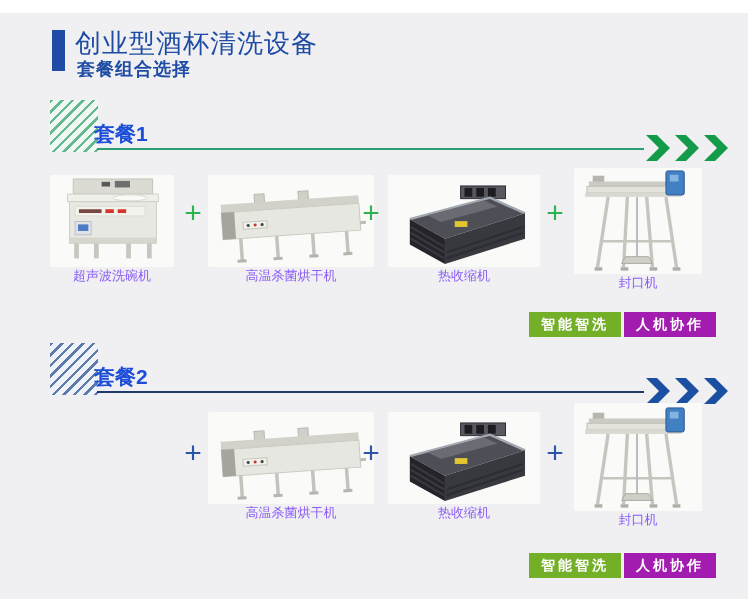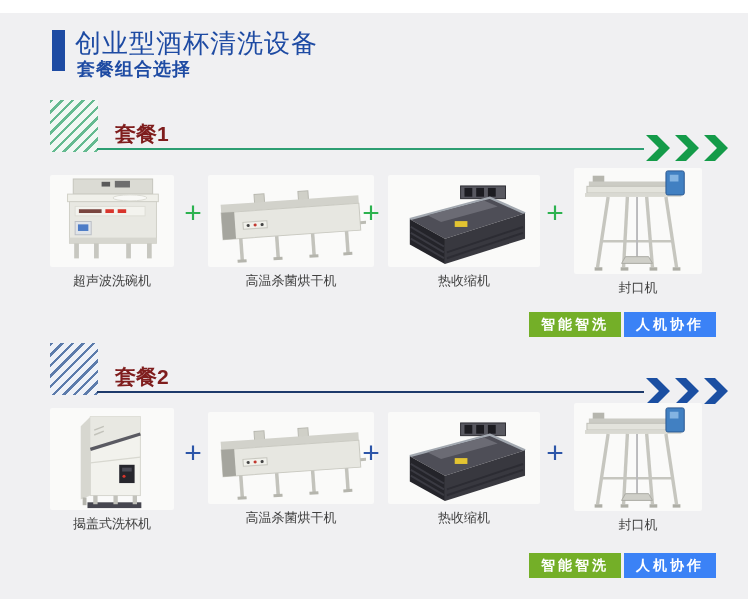--- a/index.html
+++ b/index.html
@@ -9,41 +9,41 @@
 
   
   .hdr-bar { position:absolute; left:52px; top:30px; width:13px; height:41px; background:#1e4ba3; }
   .hdr-title { position:absolute; left:75px; top:26px; font-size:26px; font-weight:normal; color:#1e4ba3; letter-spacing:1px; white-space:nowrap; }
   .hdr-sub { position:absolute; left:77px; top:57px; font-size:18px; font-weight:bold; color:#1e4ba3; letter-spacing:1px; white-space:nowrap; }
 
   
   .stripe-square { position:absolute; left:50px; width:48px; height:52px; }
   .sec-green .stripe-square, .stripe-square.green { background:repeating-linear-gradient(135deg,#64ba90 0 2.5px,#f1f8f4 2.5px 7.5px); }
   .stripe-square.blue { background:repeating-linear-gradient(135deg,#5c7bab 0 2.5px,#eef1f7 2.5px 7.5px); }
-  .pkg-name { position:absolute; left:115px; font-size:21px; font-weight:bold; color:#7f1d1d; white-space:nowrap; }
+  .pkg-name { position:absolute; left:94px; font-size:21px; font-weight:bold; color:#1d4ed8; white-space:nowrap; }
   .rule { position:absolute; left:97px; height:2px; }
   .rule.green { background:#2d9e72; width:547px; }
   .rule.blue  { background:#1d3a6b; width:547px; }
   .chev { position:absolute; left:646px; width:86px; height:26px; }
   .chev.green { color:#149b49; }
   .chev.blue  { color:#1b4fa2; }
 
   
   .m-block { position:absolute; text-align:center; }
   .photo { background:#fafaf9; border-radius:2px; display:flex; align-items:flex-end; justify-content:center; }
-  .m-label { margin-top:5px; font-size:13px; color:#404040; white-space:nowrap; }
+  .m-label { font-size:13px; color:#8b5cf6; white-space:nowrap; }
   .plus { position:absolute; width:30px; text-align:center; font-size:30px; font-weight:normal; line-height:30px; }
   .plus.green { color:#2cb24f; }
   .plus.blue  { color:#2c55a8; }
 
   
   .badges { position:absolute; left:529px; display:flex; gap:3px; }
   .badge { height:25px; line-height:25px; padding:0 12px; font-size:14px; font-weight:bold; color:#ffffff; letter-spacing:3px; white-space:nowrap; }
   .badge.green { background:#74af28; }
-  .badge.blue  { background:#3b82f6;padding-left:12px; }
+  .badge.blue  { background:#a21caf;padding-left:12px; }
 </style>
 </head>
 <body>
 
 <svg width="0" height="0" style="position:absolute" aria-hidden="true">
   <defs>
     <symbol id="m-ultra" viewBox="0 0 110 95">
       <rect x="14" y="2" width="84" height="16" fill="#dbdbd4" stroke="#c3c3bb"></rect>
       <rect x="44" y="5" width="9" height="5" fill="#5a5a5a"></rect>
       <rect x="58" y="4" width="16" height="7" fill="#6e6e6e"></rect>
@@ -203,28 +203,20 @@
     <div class="badge blue">人机协作</div>
   </div>
 
   <div class="stripe-square blue" style="top:343px"></div>
   <div class="pkg-name" style="top:363px">套餐2</div>
   <div class="rule blue" style="top:391px"></div>
   <svg class="chev blue" style="top:378px">
       <use href="#chevrons"></use>
     </svg>
 
-  <div class="m-block" style="left:50px; top:408px; width:124px">
-    <div class="photo" style="height:102px">
-      <svg width="82" height="101">
-          <use href="#m-hood"></use>
-        </svg>
-    </div>
-    <div class="m-label">揭盖式洗杯机</div>
-  </div>
   <div class="plus blue" style="left:178px; top:438px">+</div>
 
   <div class="m-block" style="left:208px; top:412px; width:166px">
     <div class="photo" style="height:92px">
       <svg width="150" height="85">
           <use href="#m-dryer"></use>
         </svg>
     </div>
     <div class="m-label">高温杀菌烘干机</div>
   </div>

